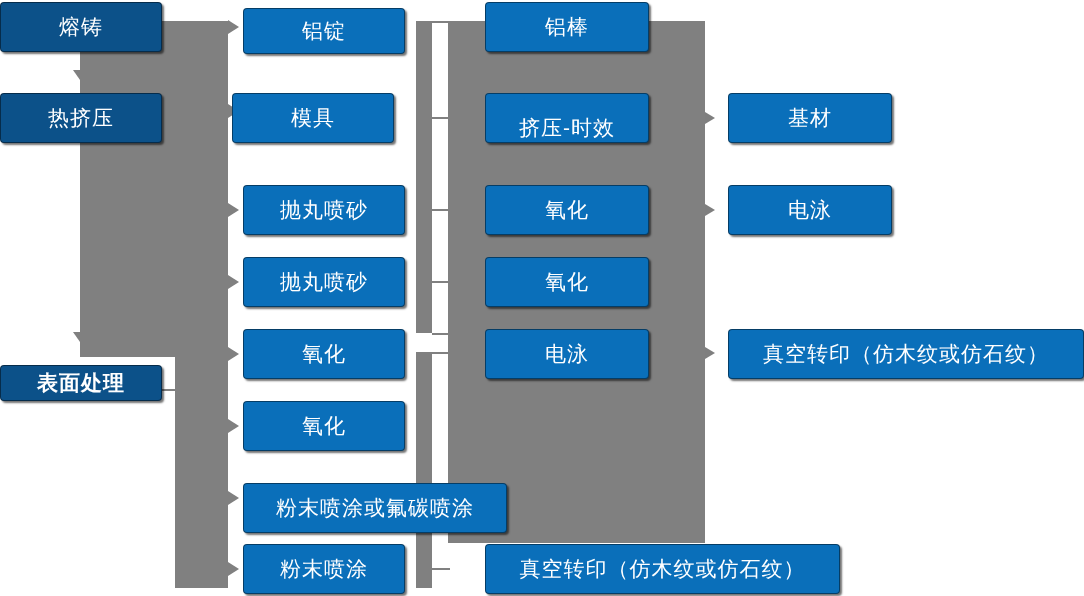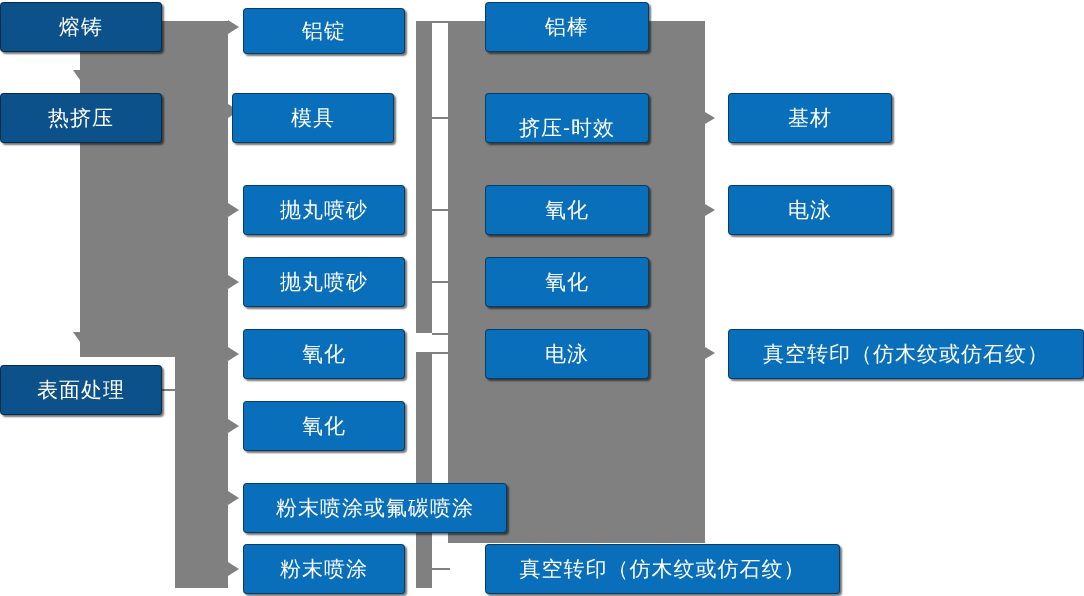--- a/index.html
+++ b/index.html
@@ -125,21 +125,21 @@
   <div class="arrow-sm" style="left:705px; top:347px;"></div>
 
   <div class="node dark" style="left:0px; top:2px; width:162px; height:50px;">
     <span class="node-label">熔铸</span>
   </div>
 
   <div class="node dark" style="left:0px; top:93px; width:162px; height:50px;">
     <span class="node-label">热挤压</span>
   </div>
 
-  <div class="node dark" style="left:0px; top:365px; width:162px; height:50px;">
+  <div class="node dark" style="left:0px; top:365px; width:162px; height:36px;font-weight:bold;">
     <span class="node-label">表面处理</span>
   </div>
 
   <div class="node light" style="left:243px; top:2px; width:162px; height:46px;margin-top:6px;">
     <span class="node-label">铝锭</span>
   </div>
 
   <div class="node light" style="left:232px; top:93px; width:162px; height:50px;">
     <span class="node-label">模具</span>
   </div>

